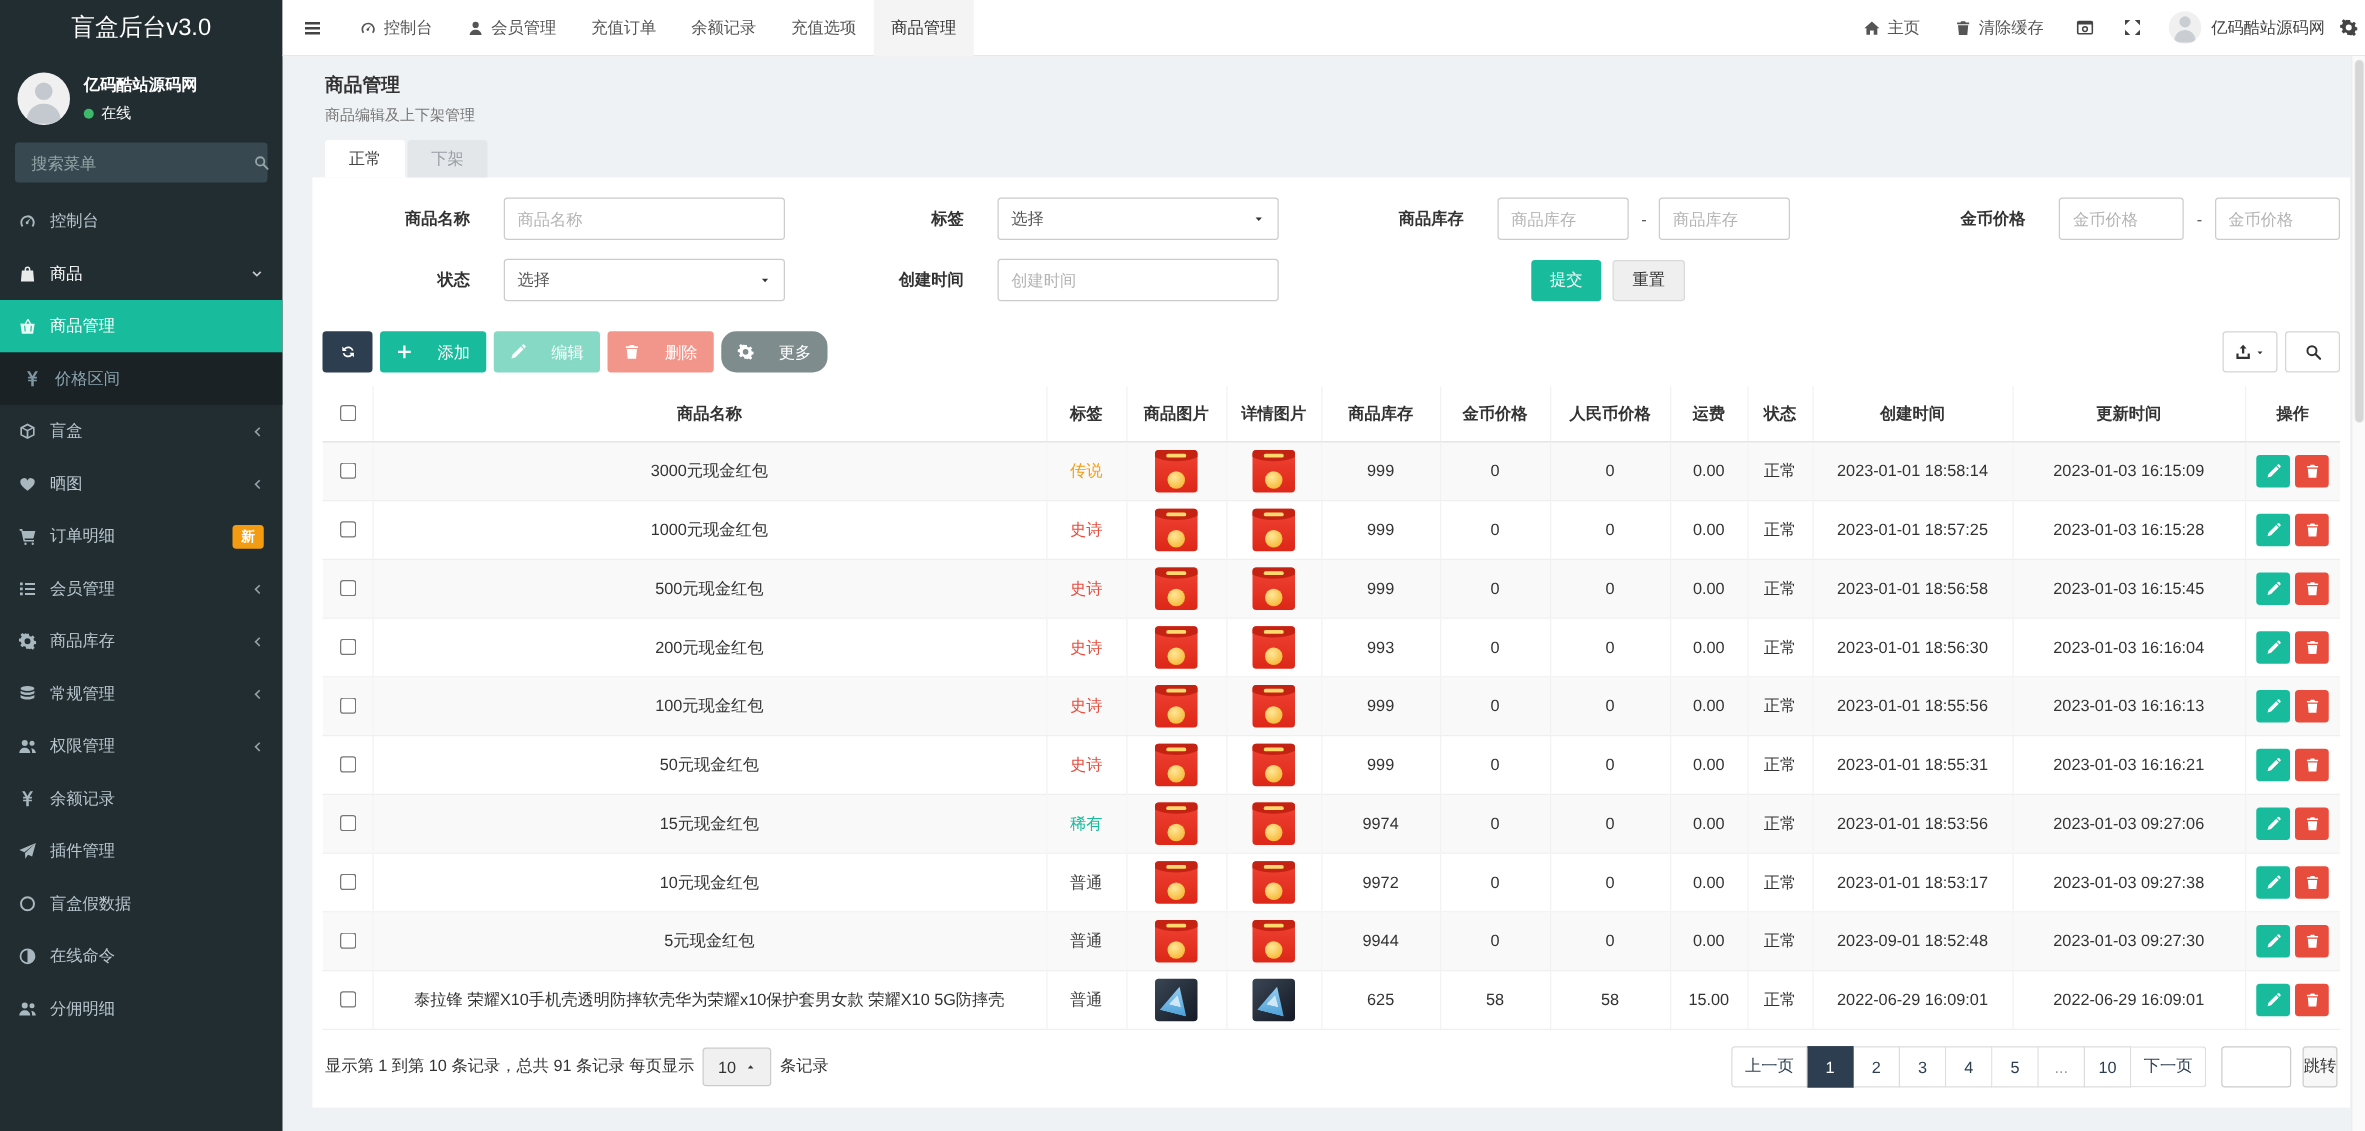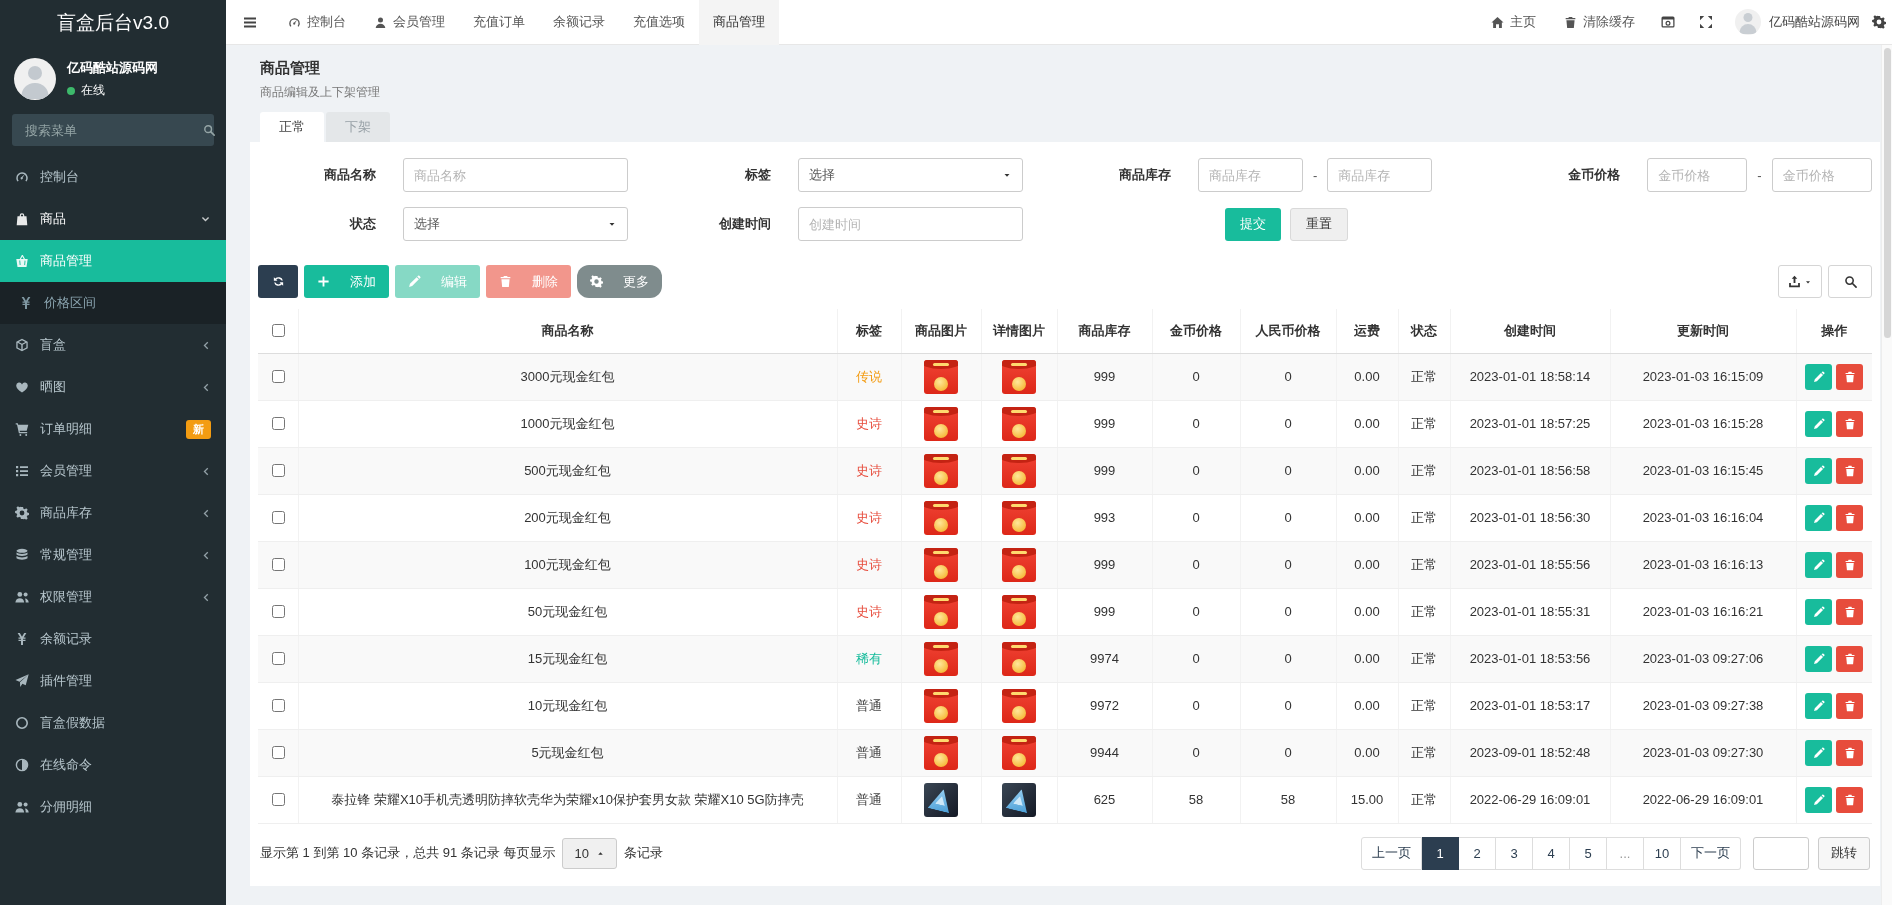--- a/index.html
+++ b/index.html
@@ -116,21 +116,21 @@
   .summary { display:flex; align-items:center; }
   .psize { display:inline-flex; align-items:center; gap:7px; border:1px solid #ccc; background:#f0f0f0; border-radius:3px; height:31px; padding:0 11px; margin:0 7px; cursor:pointer; }
   .psize .ic { width:9px; height:9px; }
   .pager { margin-left:auto; display:flex; align-items:center; }
   .pg { min-width:37px; height:33px; display:flex; align-items:center; justify-content:center; border:1px solid #ddd; border-left:none; font-size:13px; color:#2c3e50; background:#fff; cursor:pointer; padding:0 10px; }
   .pg:first-child { border-left:1px solid #ddd; border-radius:3px 0 0 3px; }
   .pg:last-child { border-radius:0 3px 3px 0; }
   .pg.active { background:#2c3e50; border-color:#2c3e50; color:#fff; }
   .pg.dots { color:#999; }
   .jump-input { width:56px; height:33px; border:1px solid #ccc; border-radius:3px; margin-left:12px; outline:none; padding:0 8px; font-size:13px; }
-  .jump-btn { height:33px; padding:0 12px; border:1px solid #ccc; background:#f7f7f7; border-radius:3px; margin-left:9px; font-size:13px; color:#333; cursor:pointer; font-family:inherit; }
+  .jump-btn { height:33px; padding:0 0; border:1px solid #ccc; background:#f7f7f7; border-radius:3px; margin-left:9px; font-size:13px; color:#333; cursor:pointer; font-family:inherit; }
 
   
   .scrollbar { position:fixed; top:45px; right:0; bottom:0; width:11px; background:#fafafa; border-left:1px solid #ededed; }
   .scrollbar .thumb { width:7px; margin:3px auto 0; height:290px; background:#d6d6d6; border-radius:4px; }
 </style>
 </head>
 <body>
 
 <div class="app">
 

